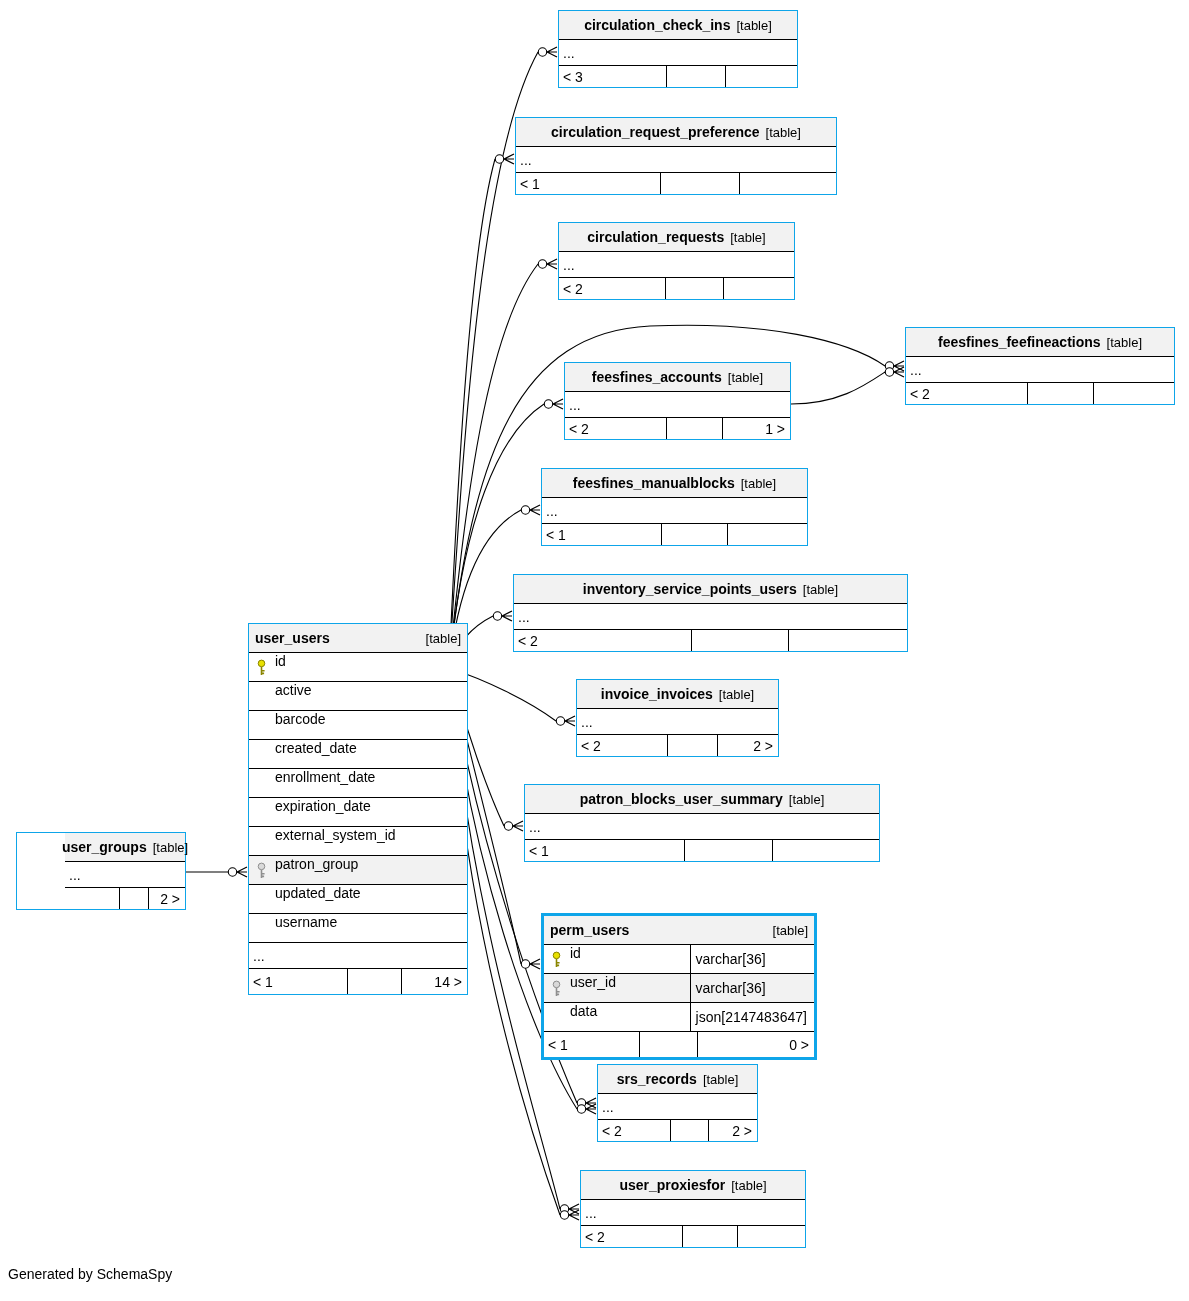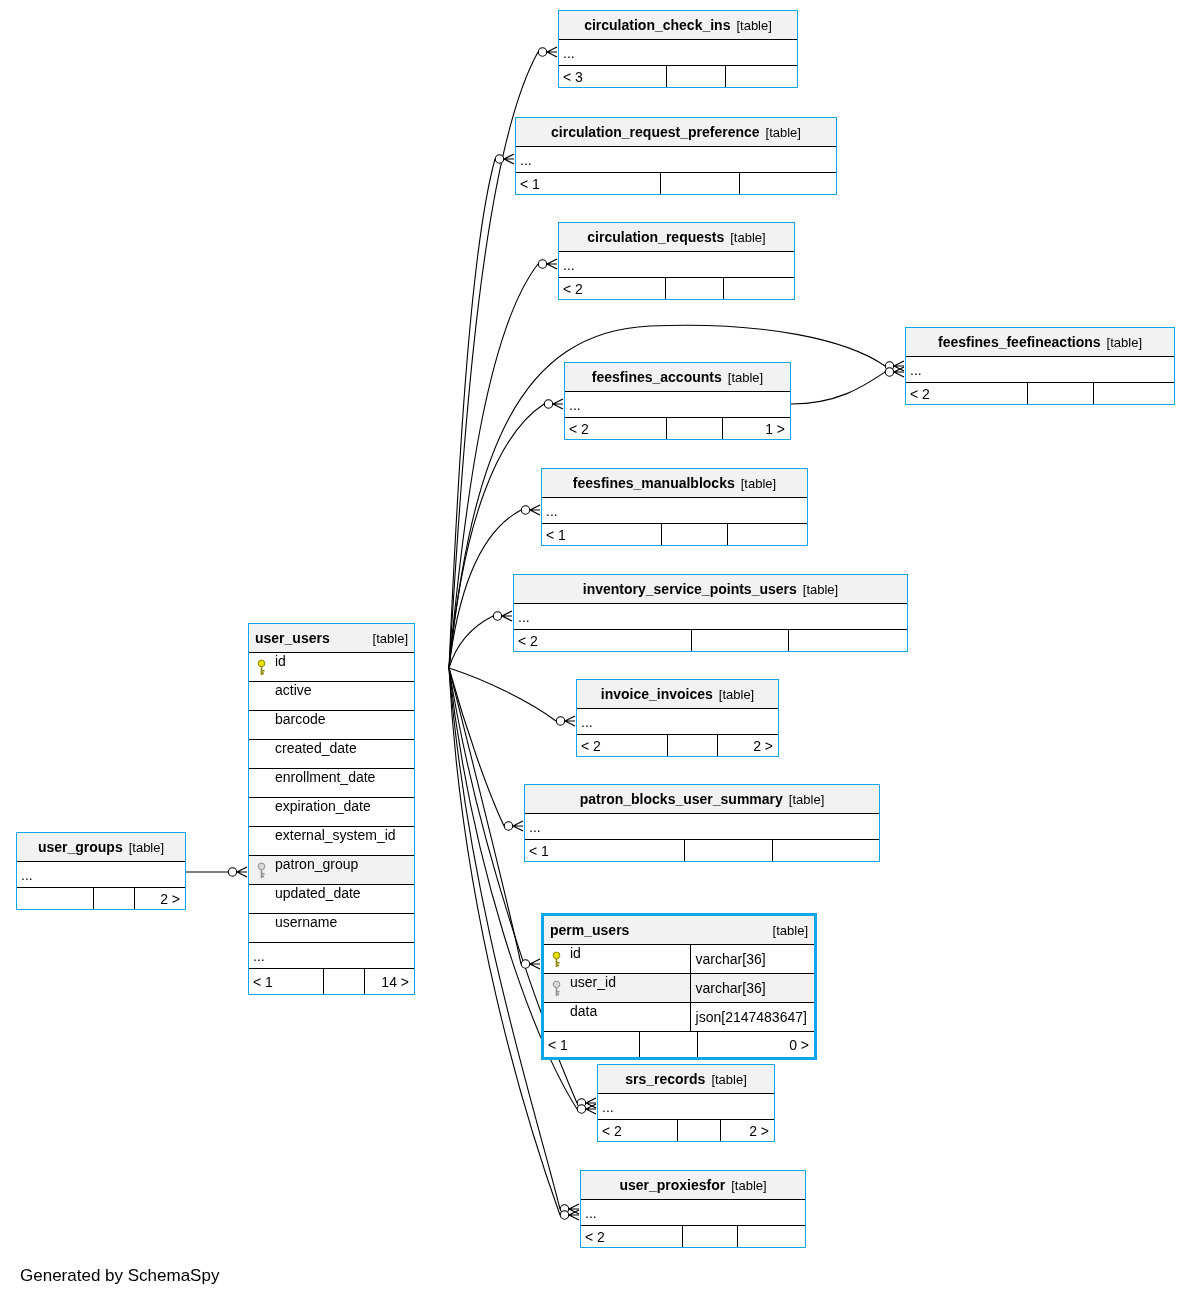--- a/index.html
+++ b/index.html
@@ -17,21 +17,21 @@
   .col.shade{background:#f2f2f2;}
   .col .cl{flex:0 0 auto;}
   .twocell .cl{flex:1 1 auto;}
   .typ{border-left:1px solid #000;align-self:stretch;display:flex;align-items:center;padding-left:5px;flex:0 0 51%;box-sizing:border-box;}
   .dots{height:26px;border-top:1px solid #000;display:flex;align-items:center;padding-left:4px;box-sizing:border-box;}
   .foot{height:22px;border-top:1px solid #000;display:flex;box-sizing:border-box;}
   .foot span{display:flex;align-items:center;box-sizing:border-box;}
   .f1{flex:0 0 45%;padding-left:4px;}
   .f2{flex:0 0 25%;border-left:1px solid #000;border-right:1px solid #000;}
   .f3{flex:1 1 auto;justify-content:flex-end;padding-right:5px;}
-  .note{position:absolute;left:20px;top:1266px;font-size:17px;}
+  .note{position:absolute;left:8px;top:1266px;font-size:14px;}
 </style>
 </head>
 <body>
 
 <div id="canvas">
   <svg id="edges" xmlns="http://www.w3.org/2000/svg">
       <path d="M449,668 C462,470 478,160 538,52" fill="none" stroke="#000000" stroke-width="1.1"></path>
       <path d="M449,668 C458,470 470,250 495,159" fill="none" stroke="#000000" stroke-width="1.1"></path>
       <path d="M449,668 C465,500 487,330 538,264" fill="none" stroke="#000000" stroke-width="1.1"></path>
       <path d="M449,668 C472,450 520,332 650,326 C765,321 848,340 885,366" fill="none" stroke="#000000" stroke-width="1.1"></path>
@@ -165,21 +165,21 @@
       <span class="tt">[table]</span>
     </div>
     <div class="dots">...</div>
     <div class="foot">
       <span class="f1">&lt; 2</span>
       <span class="f2"></span>
       <span class="f3"></span>
     </div>
   </div>
 
-  <div class="tbl" style="left:248px;top:623px;width:167px;">
+  <div class="tbl" style="left:248px;top:623px;width:220px;">
     <div class="hdr spread">
       <span class="tn">user_users</span>
       <span class="tt">[table]</span>
     </div>
     <div class="col">
       <span class="ki">
         <svg width="11" height="17" viewBox="0 0 11 17">
             <circle cx="5.5" cy="4.4" r="3.3" fill="#e8e000" stroke="#8a8500"></circle>
             <path d="M5.5 7.7 L5.5 16 M5.5 11.8 L8.6 11.8 M5.5 14.4 L8.1 14.4" stroke="#8a8500" stroke-width="1.6" fill="none"></path>
           </svg>
@@ -220,21 +220,21 @@
         <span class="cl">username</span>
       </div>
     <div class="dots">...</div>
     <div class="foot" style="height:26px;">
       <span class="f1">&lt; 1</span>
       <span class="f2"></span>
       <span class="f3">14 &gt;</span>
     </div>
   </div>
 
-  <div class="tbl" style="left:16px;top:832px;width:170px;">
+  <div class="tbl" style="left:16px;top:832px;width:170px;padding-left:48px;">
     <div class="hdr">
       <span class="tn">user_groups</span>
       <span class="tt">[table]</span>
     </div>
     <div class="dots">...</div>
     <div class="foot">
       <span class="f1"></span>
       <span class="f2"></span>
       <span class="f3">2 &gt;</span>
     </div>
@@ -295,21 +295,21 @@
       <span class="cl">data</span>
       <span class="typ">json[2147483647]</span>
     </div>
     <div class="foot" style="height:26px;">
       <span class="f1" style="flex:0 0 35%;">&lt; 1</span>
       <span class="f2" style="flex:0 0 22%;"></span>
       <span class="f3">0 &gt;</span>
     </div>
   </div>
 
-  <div class="tbl" style="left:597px;top:1064px;width:178px;">
+  <div class="tbl" style="left:597px;top:1064px;width:161px;">
     <div class="hdr">
       <span class="tn">srs_records</span>
       <span class="tt">[table]</span>
     </div>
     <div class="dots">...</div>
     <div class="foot">
       <span class="f1">&lt; 2</span>
       <span class="f2"></span>
       <span class="f3">2 &gt;</span>
     </div>

